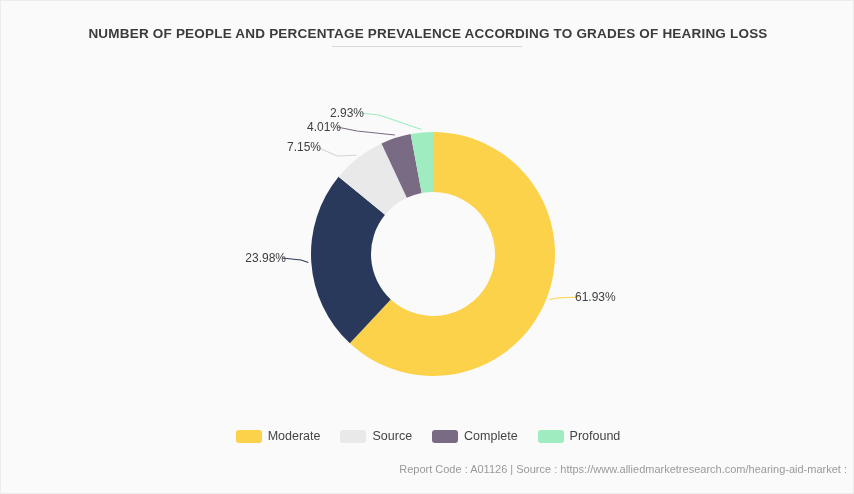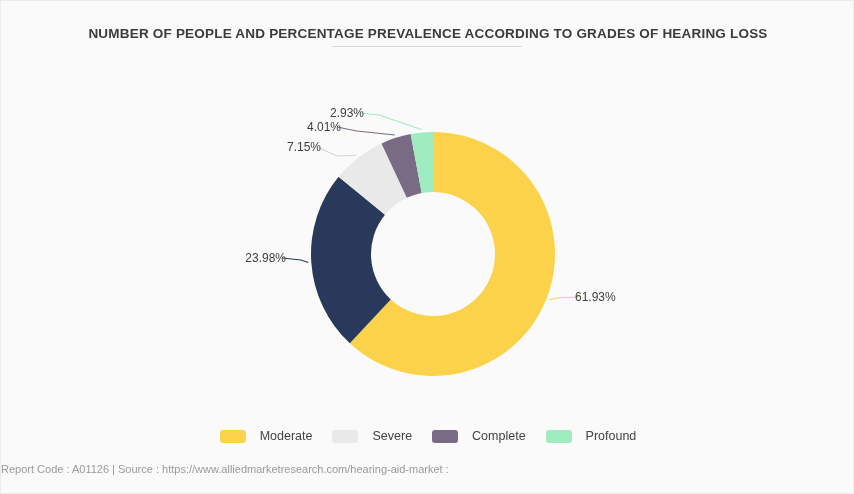--- a/index.html
+++ b/index.html
@@ -69,39 +69,40 @@
     display: flex;
     flex-direction: row;
     align-items: center;
     justify-content: center;
     gap: 20px;
   }
   .legend-item {
     display: flex;
     flex-direction: row;
     align-items: center;
-    gap: 14px;
+    gap: 6px;
   }
   .legend-swatch {
     width: 26px;
     height: 13px;
     border-radius: 3px;
     display: block;
   }
   .legend-label {
     font-size: 12.5px;
     color: #444444;
     font-family: "Liberation Sans", sans-serif;
     white-space: nowrap;
   }
   #footer {
     position: absolute;
     left: 0;
     top: 462px;
     width: 854px;
+    text-align: right;
     padding-right: 8px;
     box-sizing: border-box;
     font-size: 11px;
     color: #9a9a9a;
     font-family: "Liberation Sans", sans-serif;
     white-space: nowrap;
     overflow: hidden;
   }
 </style>
 </head>
@@ -138,21 +139,21 @@
     </svg>
   </div>
 
   <div id="legend">
       <div class="legend-item">
         <span class="legend-swatch" style="background: rgb(252, 210, 74);"></span>
         <span class="legend-label">Moderate</span>
       </div>
       <div class="legend-item">
         <span class="legend-swatch" style="background: rgb(233, 233, 233);"></span>
-        <span class="legend-label">Severe</span>
+        <span class="legend-label">Source</span>
       </div>
       <div class="legend-item">
         <span class="legend-swatch" style="background: rgb(122, 107, 132);"></span>
         <span class="legend-label">Complete</span>
       </div>
       <div class="legend-item">
         <span class="legend-swatch" style="background: rgb(158, 236, 191);"></span>
         <span class="legend-label">Profound</span>
       </div>
     </div>

